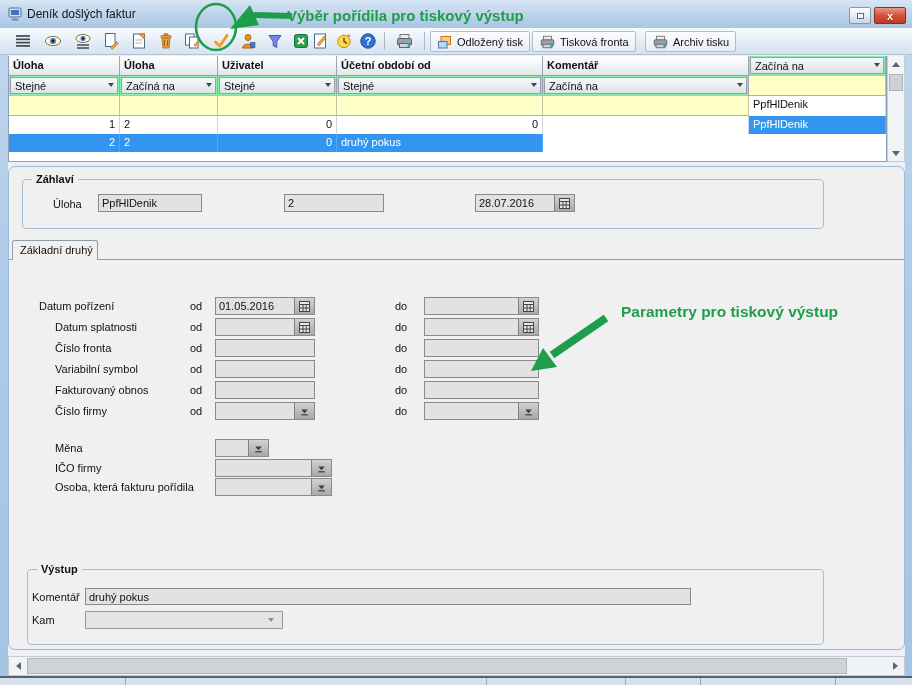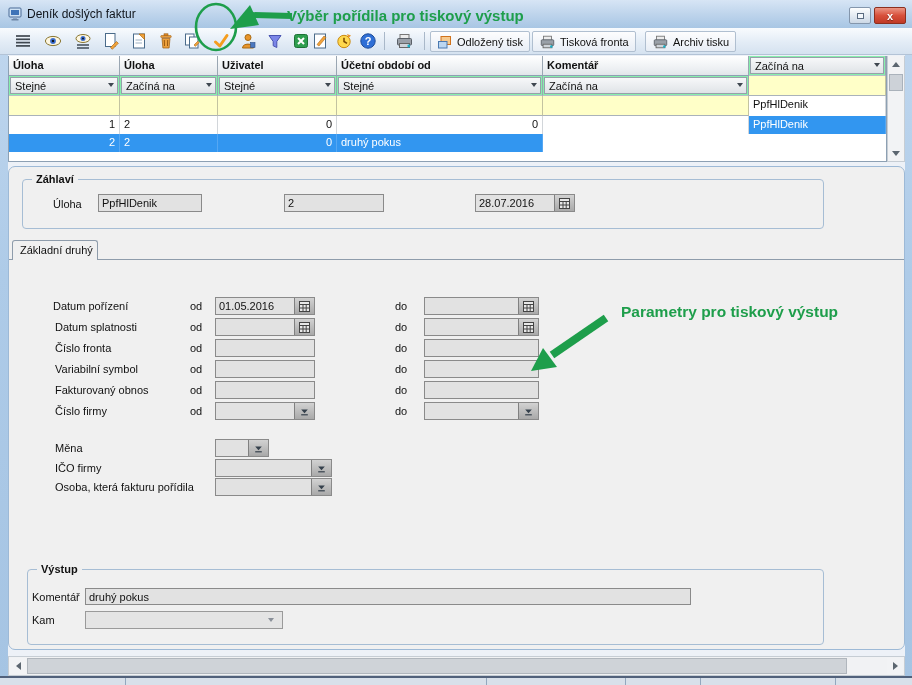--- a/index.html
+++ b/index.html
@@ -339,21 +339,21 @@
           <line x1="7.2" y1="3.5" x2="7.2" y2="10.5" stroke="#444"></line>
           <line x1="0.5" y1="7" x2="10.5" y2="7" stroke="#444"></line>
         </svg>
       </span>
   </div>
 
   <div class="tab">Základní druhý</div>
   <div class="tabline"></div>
 
 
-  <span class="lbl" style="left:44px;top:133px">Datum pořízení</span>
+  <span class="lbl" style="left:30px;top:133px">Datum pořízení</span>
   <span class="lbl" style="left:181px;top:133px">od</span>
   <div class="field" style="left:206px;top:130px;width:100px">
     <span class="val">01.05.2016</span>
     <span class="sidebtn">
         <svg width="11" height="11" viewBox="0 0 11 11">
           <rect x="0.5" y="0.5" width="10" height="10" fill="#e8e8e8" stroke="#444"></rect>
           <line x1="0.5" y1="3.5" x2="10.5" y2="3.5" stroke="#444"></line>
           <line x1="4" y1="3.5" x2="4" y2="10.5" stroke="#444"></line>
           <line x1="7.2" y1="3.5" x2="7.2" y2="10.5" stroke="#444"></line>
           <line x1="0.5" y1="7" x2="10.5" y2="7" stroke="#444"></line>

